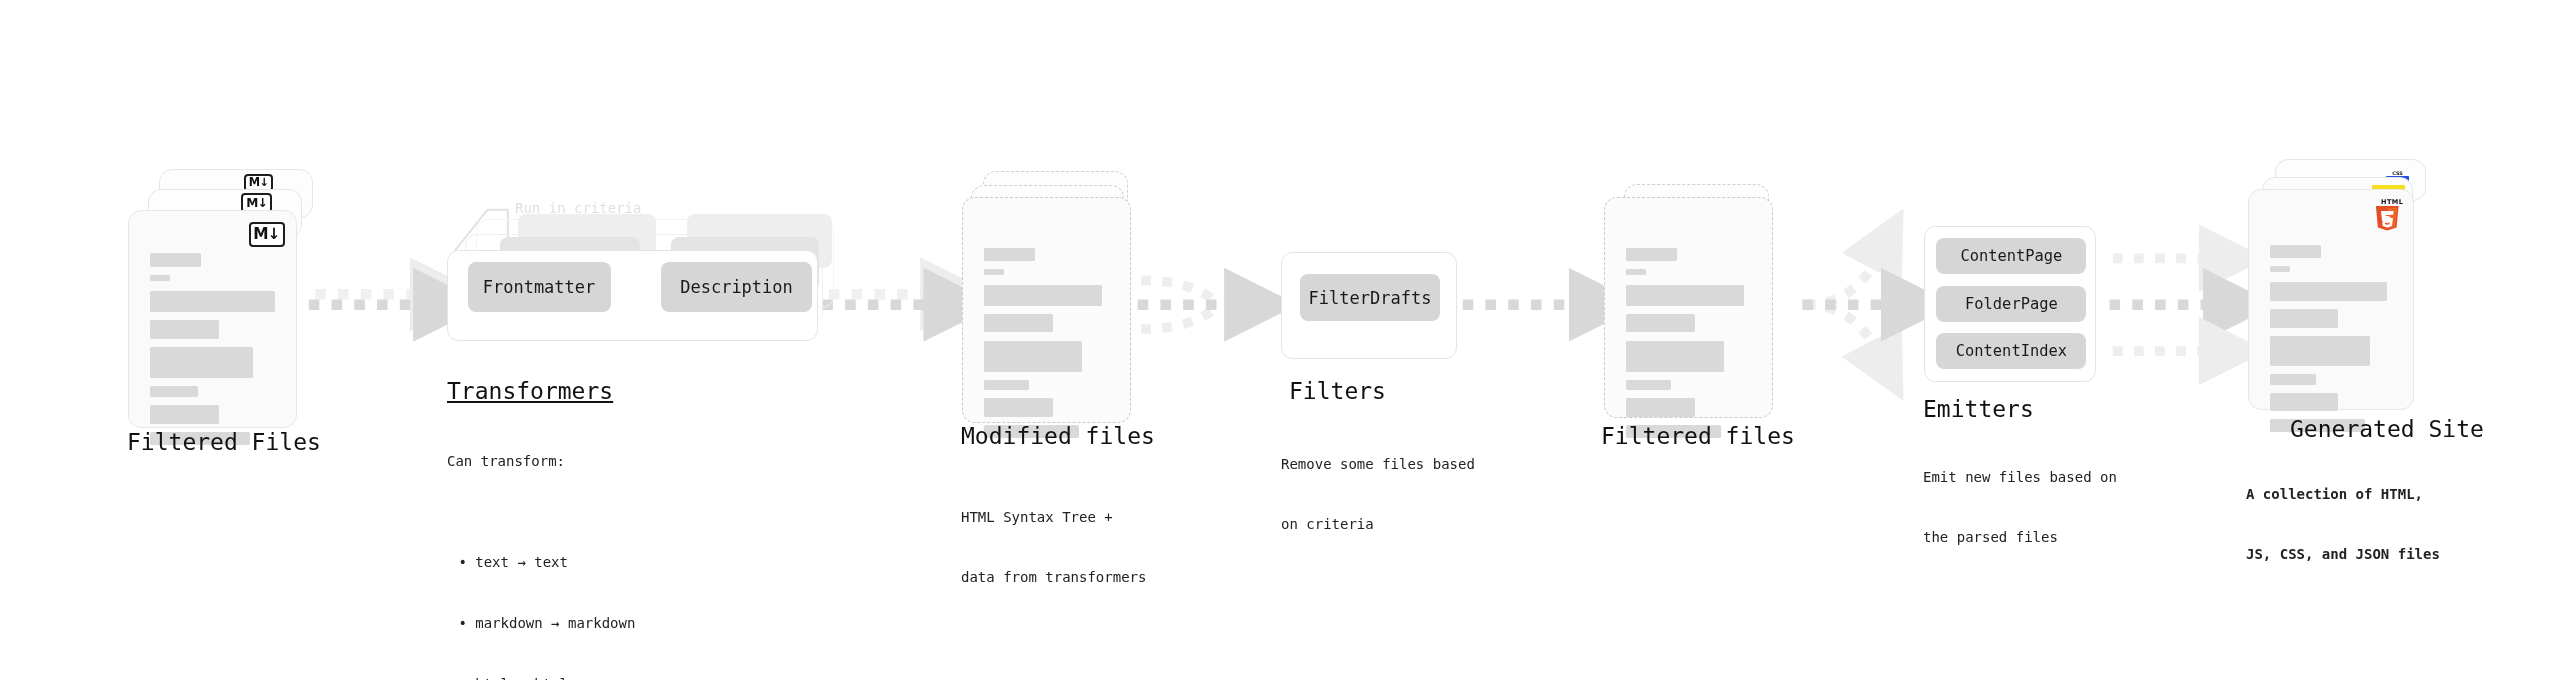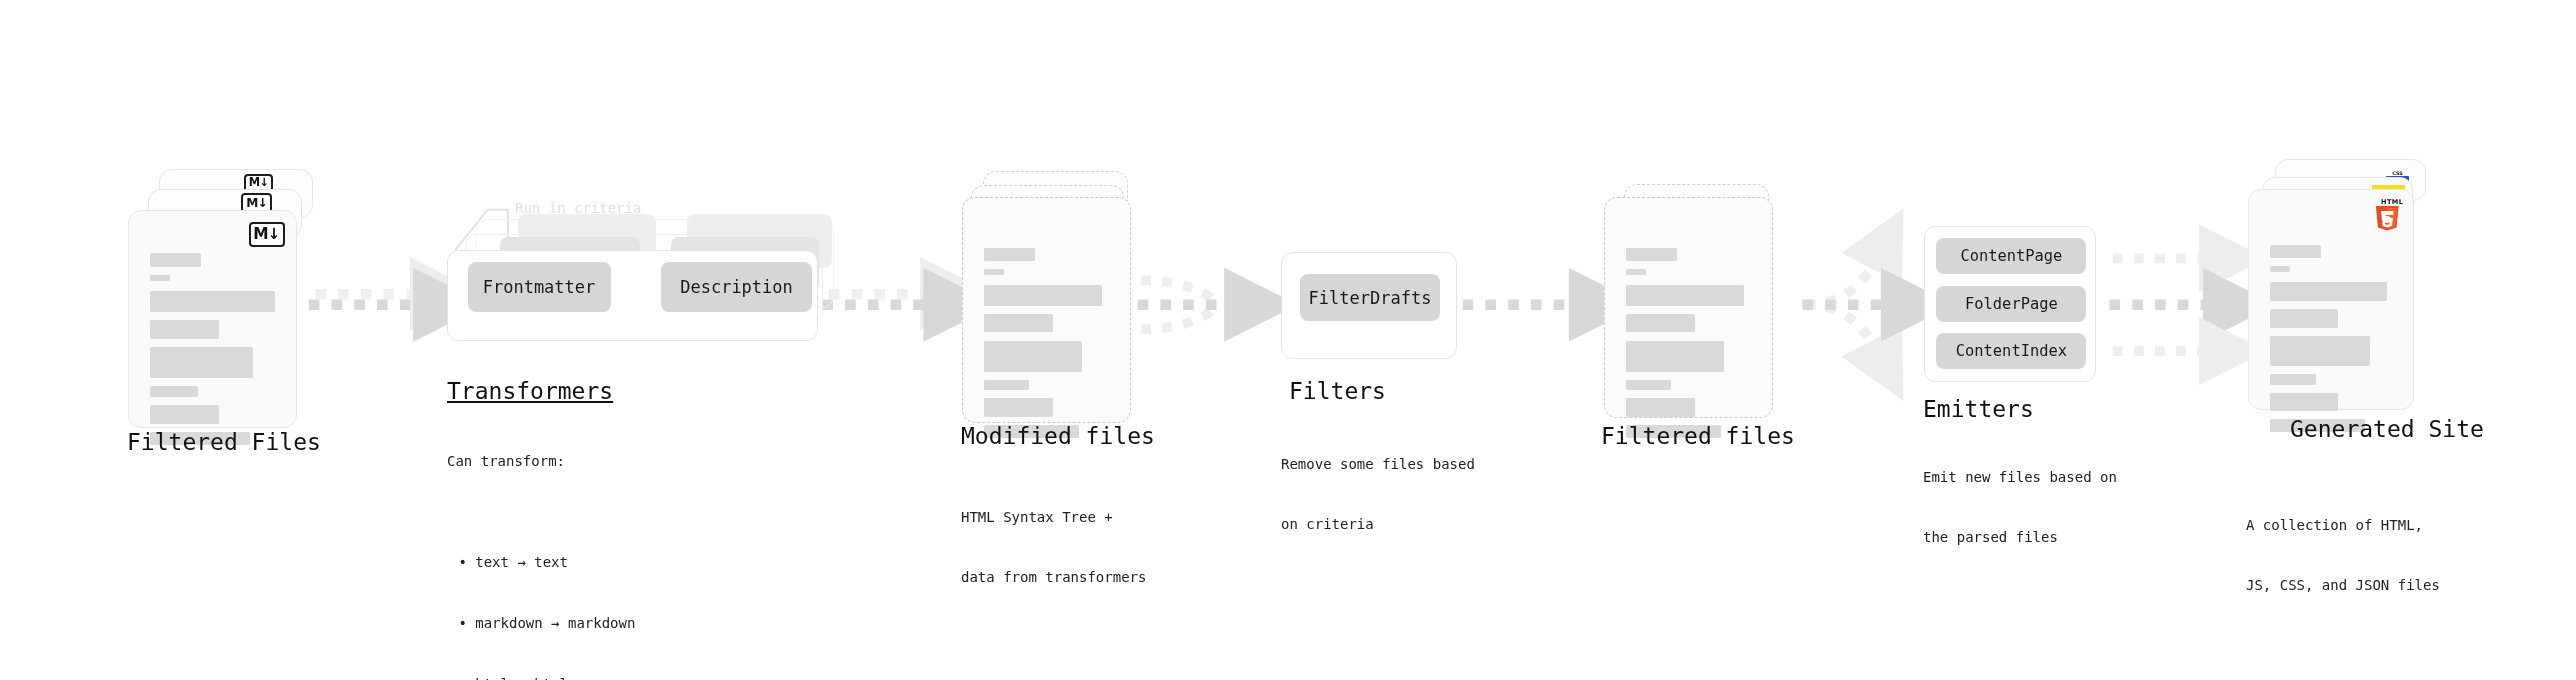--- a/index.html
+++ b/index.html
@@ -336,20 +336,20 @@
                    L20,34 L12.6,31.6 L12.1,25.5 L16.2,25.5 L16.5,28.8
                    L20,29.8 L23.6,28.8 L24,24 L11.9,24 Z" fill="#ffffff"></path>
         </svg>
         <div style="position:absolute;top:11.4px;left:0;right:0;text-align:center;font-size:14.6px;
                     font-weight:700;color:#ffffff;
                     font-family:'DejaVu Sans','Liberation Sans',sans-serif;">5</div>
       </div>
     </div>
 
     <div class="title" style="left:2246px; top:416px;margin-left:44px;">Generated Site</div>
-    <div class="caption" style="left:2246px; top:474px;">
+    <div class="caption" style="left:2246px; top:443px;font-weight:bold;">
       <div>A collection of HTML,</div>
       <div>JS, CSS, and JSON files</div>
     </div>
   </div>
 
 </div>
 
 
 </body></html>

